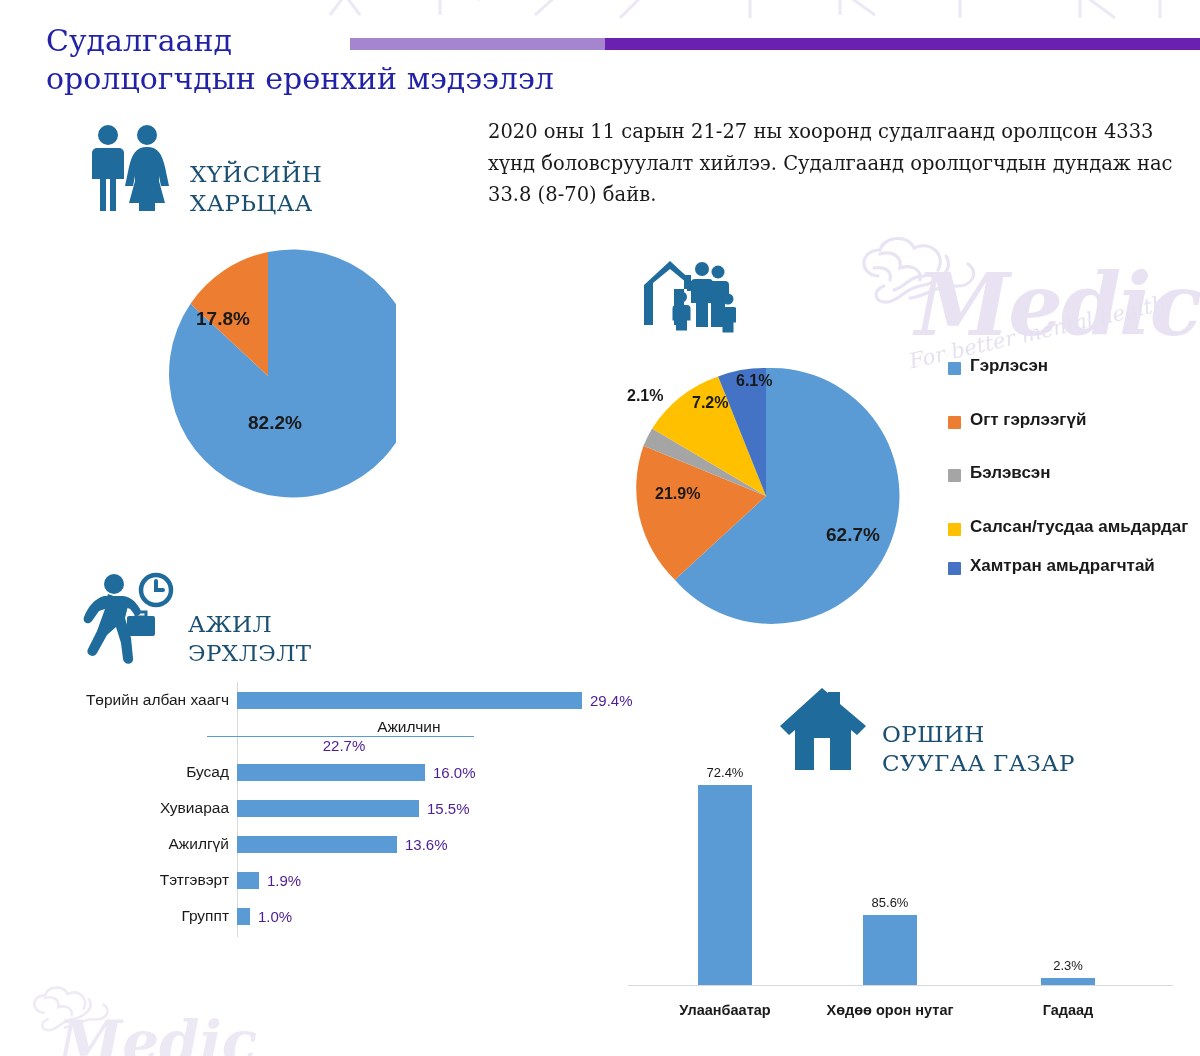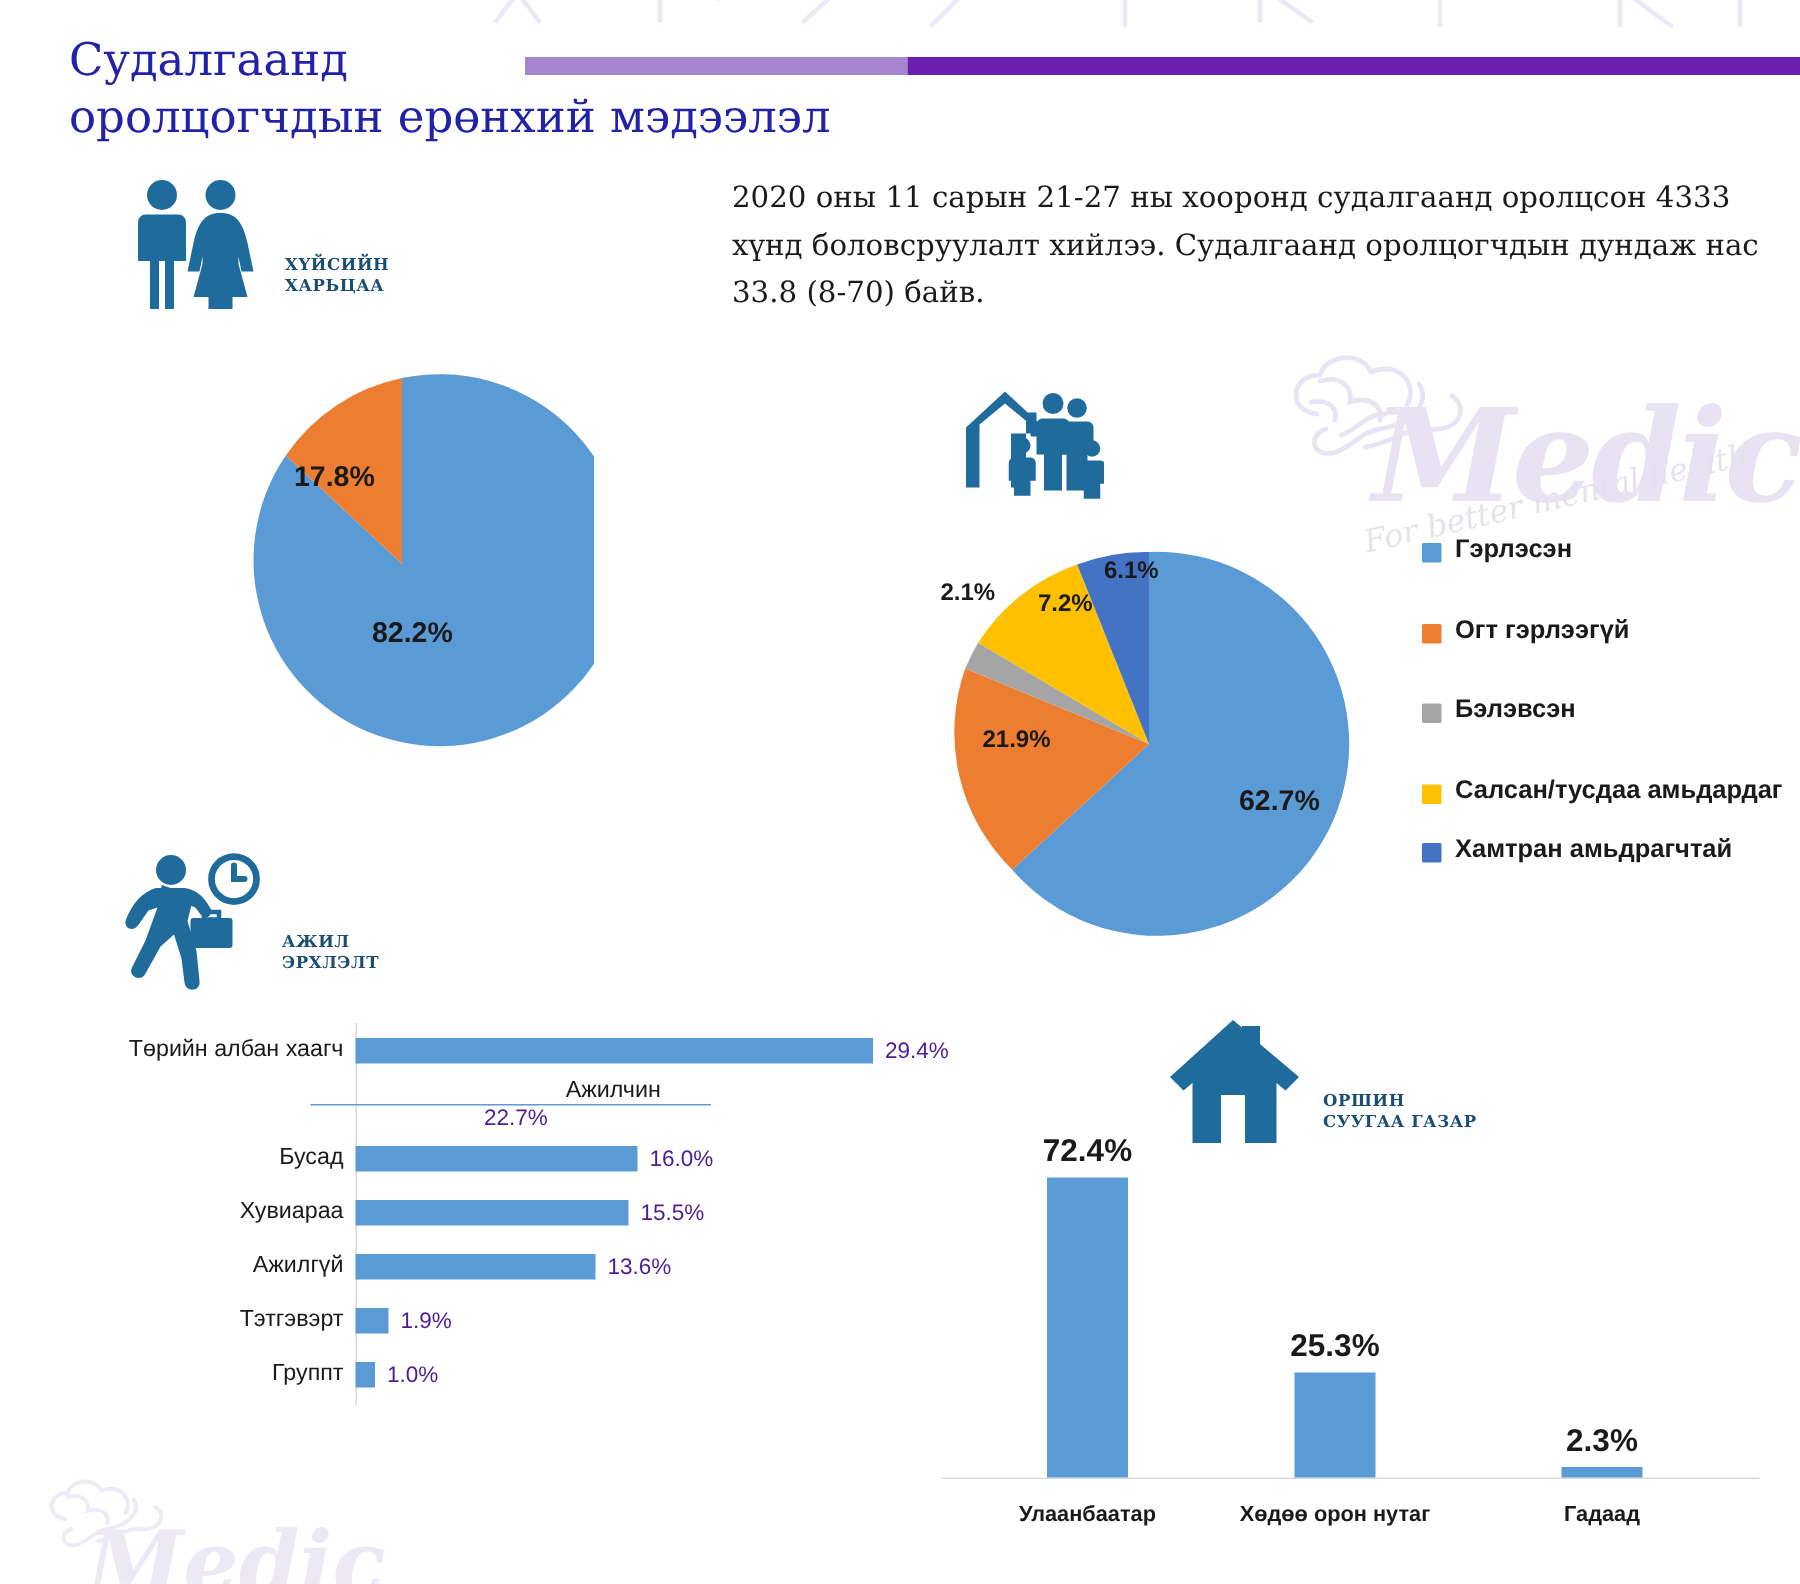--- a/index.html
+++ b/index.html
@@ -87,22 +87,22 @@
 
   
   .sec-head {
     position: absolute;
     display: flex;
     align-items: center;
     gap: 14px;
   }
   .sec-head .sec-label {
     font-family: "DejaVu Serif", serif;
-    font-weight: 700;
-    font-size: 11px;
+    font-weight: 400;
+    font-size: 23px;
     line-height: 1.28;
     letter-spacing: .4px;
     color: #1b4f72;
     white-space: pre-line;
     margin-top: 42px;
   }
   .sec-icon { flex: 0 0 auto; display: block; }
 
   
   .dlabel {
@@ -186,22 +186,22 @@
     width: 160px;
     text-align: center;
   }
   #vbar .vfill {
     width: 54px;
     margin: 0 auto;
     background: #5B9BD5;
   }
   #vbar .vval {
     font-family: "Liberation Sans", sans-serif;
-    font-weight: 700;
-    font-size: 21px;
+    font-weight: 400;
+    font-size: 13px;
     color: #1a1a1a;
     margin-bottom: 5px;
   }
   #vbar .vcat {
     position: absolute;
     bottom: 12px;
     width: 190px;
     text-align: center;
     font-family: "Liberation Sans", sans-serif;
     font-weight: 700;
@@ -421,21 +421,21 @@
   <div id="vbar">
     <div class="vaxis"></div>
 
     <div class="vcol" style="left:25px;">
       <div class="vval">72.4%</div>
       <div class="vfill" style="height:200px;"></div>
     </div>
     <div class="vcat" style="left:10px;">Улаанбаатар</div>
 
     <div class="vcol" style="left:190px;">
-      <div class="vval">25.3%</div>
+      <div class="vval">85.6%</div>
       <div class="vfill" style="height:70px;"></div>
     </div>
     <div class="vcat" style="left:175px;">Хөдөө орон нутаг</div>
 
     <div class="vcol" style="left:368px;">
       <div class="vval">2.3%</div>
       <div class="vfill" style="height:7px;"></div>
     </div>
     <div class="vcat" style="left:353px;">Гадаад</div>
   </div>

